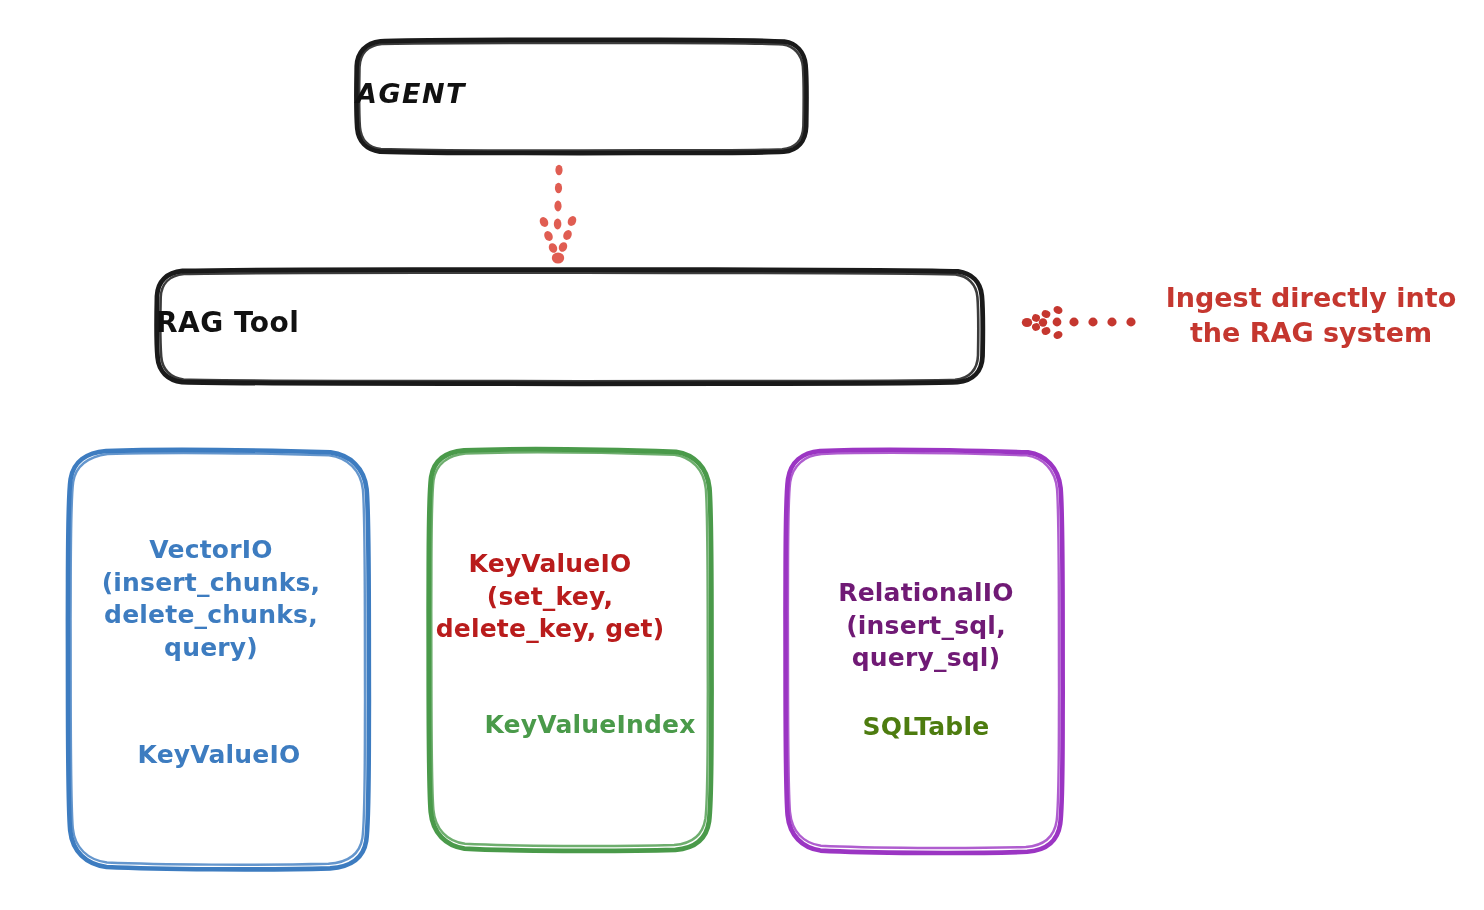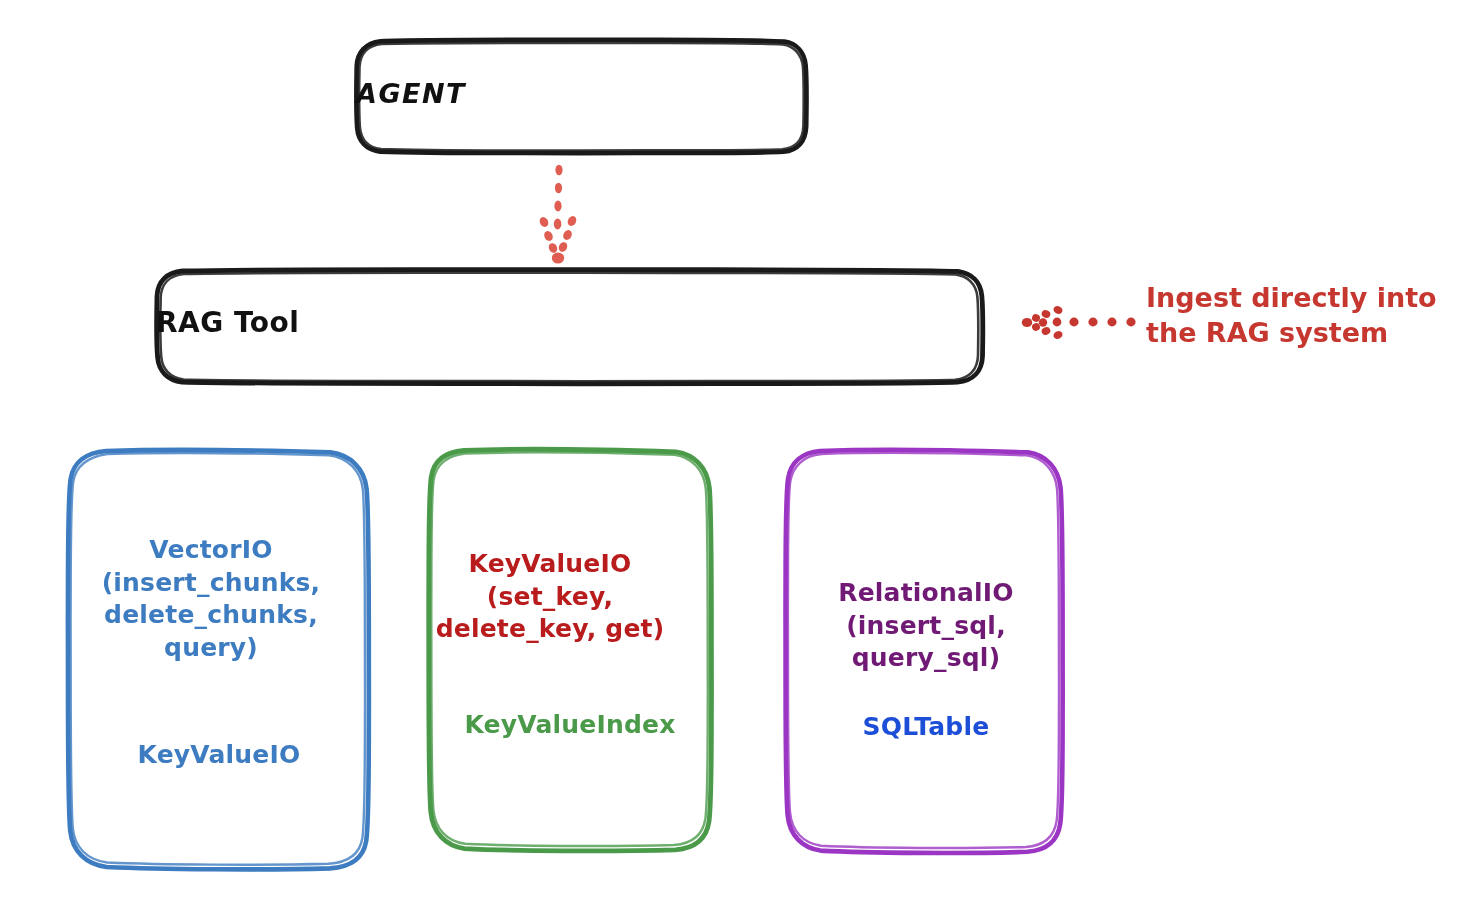--- a/index.html
+++ b/index.html
@@ -68,37 +68,37 @@
     text-align: center;
     font-size: 25px;
     font-weight: 600;
     letter-spacing: 0.2px;
   }
 
   #vector-title  { left: 68px;  top: 534px; width: 286px; color: #3d7cc0; }
   #vector-index  { left: 76px;  top: 740px; width: 286px; color: #3d7cc0; }
 
   #kv-title      { left: 432px; top: 548px; width: 236px; color: #b91c1c; }
-  #kv-index      { left: 432px; top: 710px; width: 276px; color: #4a9a4a; }
+  #kv-index      { left: 432px; top: 710px; width: 276px; color: #4a9a4a; padding-left: 20px; }
 
   #rel-title     { left: 790px; top: 550px; width: 272px; color: #701a75; margin-top: 27px; }
-  #rel-index     { left: 790px; top: 712px; width: 272px; color: #1d4ed8; text-align: center; }
+  #rel-index     { left: 790px; top: 712px; width: 272px; color: #4d7c0f; text-align: center; }
 
   
   #annotation-text {
     position: absolute;
     left: 1146px;
     top: 280px;
     width: 330px;
     color: #c5372f;
     font-size: 27px;
     font-weight: 600;
     line-height: 1.30;
     white-space: pre-line;
-    text-align: left;
+    text-align: center;
   }
 </style>
 </head>
 <body>
 
 <svg id="canvas" viewBox="0 0 1484 910" xmlns="http://www.w3.org/2000/svg">
 
   <g>
     <path fill="#ffffff" stroke="#1a1a1a" stroke-width="4.6" stroke-linecap="round" stroke-linejoin="round" d="M380.5,41.2 C430,39.4 520,40.1 610,39.8 C680,40.0 740,39.3 784.4,41.6
          C796.5,43.5 804.2,51.8 805.6,64.8 C807.1,82 806.6,104 806.2,126.5

